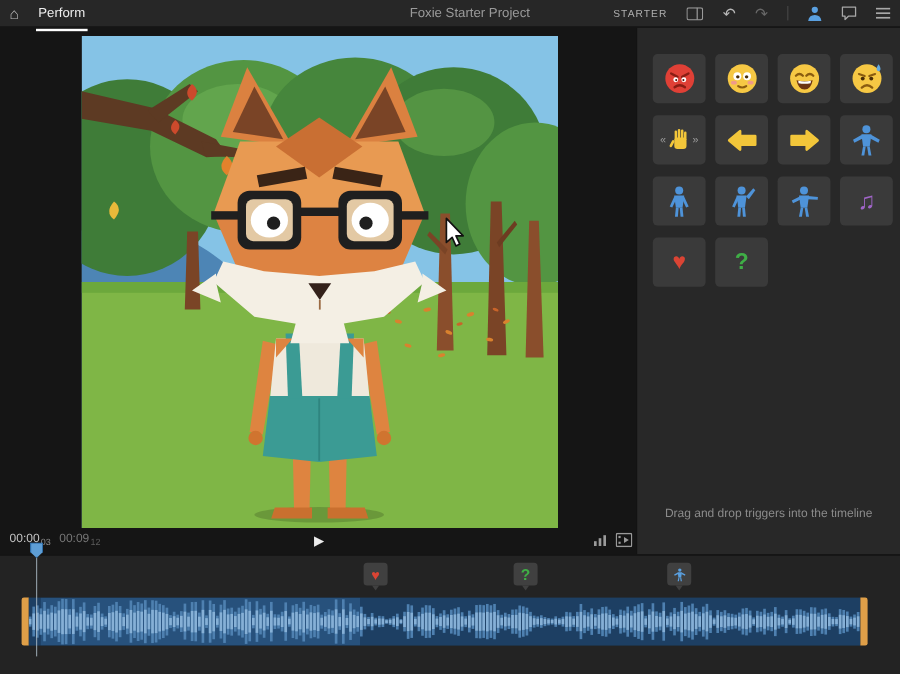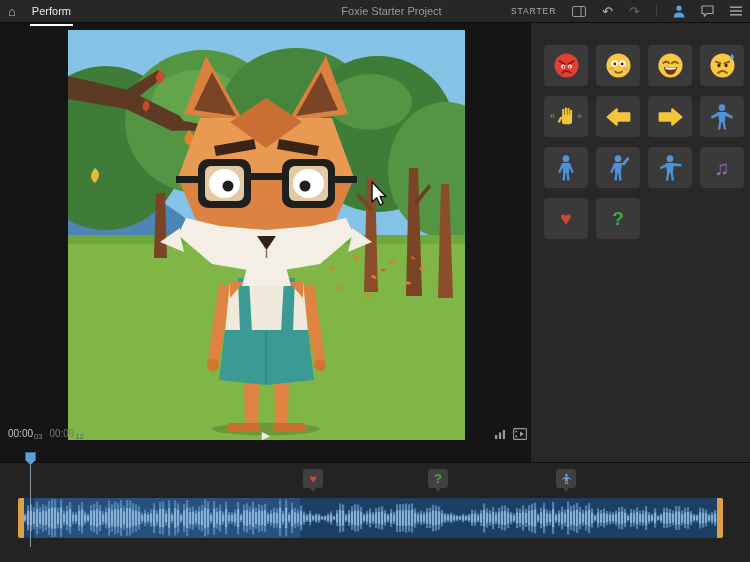--- a/index.html
+++ b/index.html
@@ -22,21 +22,21 @@
   .glyph-btn { color:#b8b8b8; font-size:13px; line-height:1; cursor:pointer; }
   .glyph-btn.dim { color:#686868; }
   .tb-divider { width:1px; height:12px; background:#454545; }
   .svg-btn { display:flex; align-items:center; cursor:pointer; }
 
   
   .stage { position:absolute; left:0; top:23px; width:530px; height:439px; background:#151515; }
   .scene { position:absolute; left:68px; top:7px; width:397px; height:410px; display:block; }
 
   
-  .transport { position:absolute; left:0; top:424px; width:530px; height:18px; z-index:5; }
+  .transport { position:absolute; left:0; top:440px; width:530px; height:18px; z-index:5; }
   .timecode { position:absolute; left:8px; top:4px; font-size:10px; color:#c6c6c6; white-space:nowrap; }
   .frames { font-size:7.5px; position:relative; top:1.5px; margin-left:1px; color:#8d8d8d; }
   .tc-total { color:#777777; margin-left:7px; }
   .tc-total .frames { color:#5d5d5d; }
   .play-btn { position:absolute; left:255px; top:1px; width:22px; height:20px; color:#ececec;
               font-size:11px; text-align:center; line-height:20px; cursor:pointer; }
   .transport-icons { position:absolute; left:494px; top:4px; display:flex; gap:7px; align-items:center; }
 
   
   .panel { position:absolute; left:530px; top:23px; width:220px; height:439px; background:#282828;
@@ -343,20 +343,21 @@
     <span class="glyph-ic music-purple">♫</span>
   </div>
 
   <div class="trigger-btn" style="left:13px;top:175px;">
     <span class="glyph-ic heart-red">♥</span>
   </div>
   <div class="trigger-btn" style="left:65px;top:175px;">
     <span class="glyph-ic q-green">?</span>
   </div>
 
+  <div class="panel-hint">Drag and drop triggers into the timeline</div>
 </div>
 
 <div class="timeline">
   <div class="marker" style="left:303px;">
     <span class="glyph-ic heart-red">♥</span>
   </div>
   <div class="marker" style="left:428px;">
     <span class="glyph-ic q-green">?</span>
   </div>
   <div class="marker" style="left:556px;">

